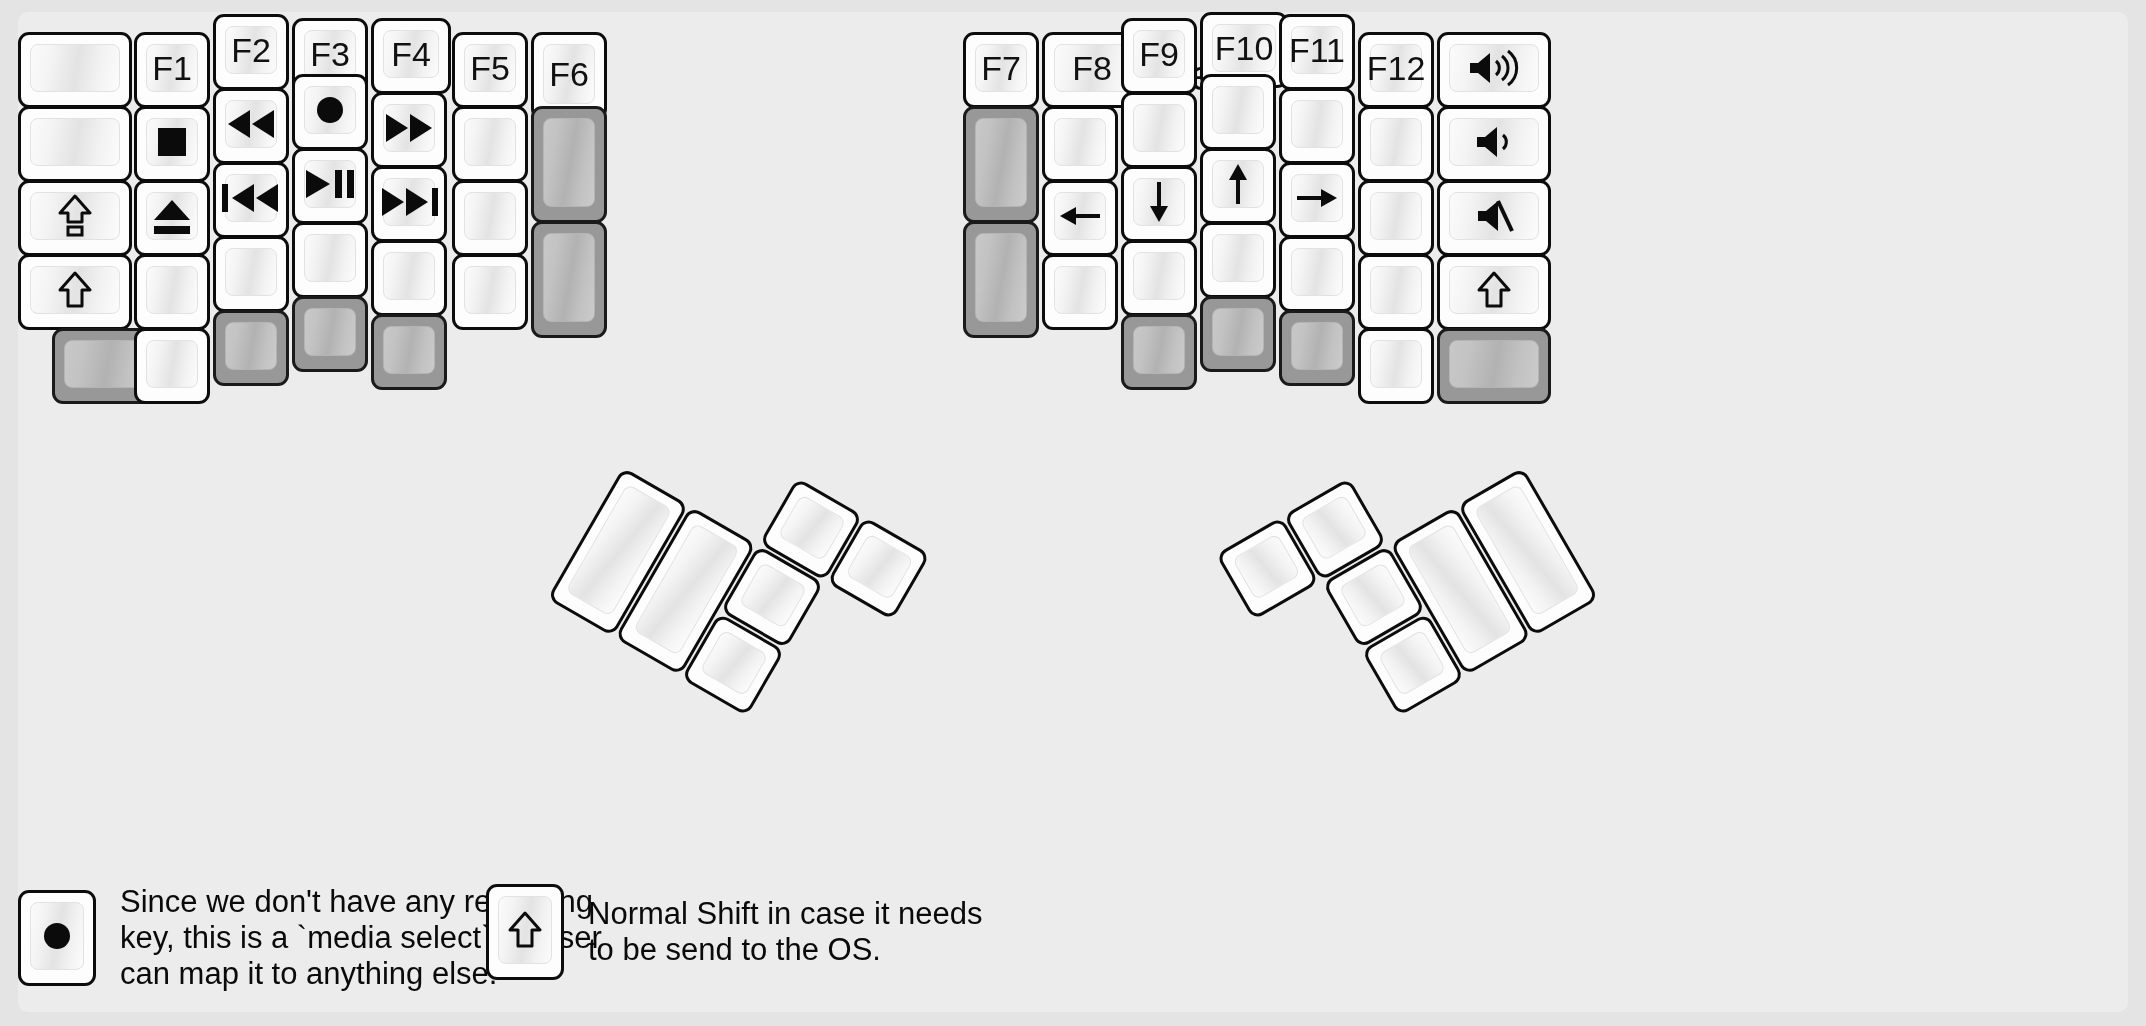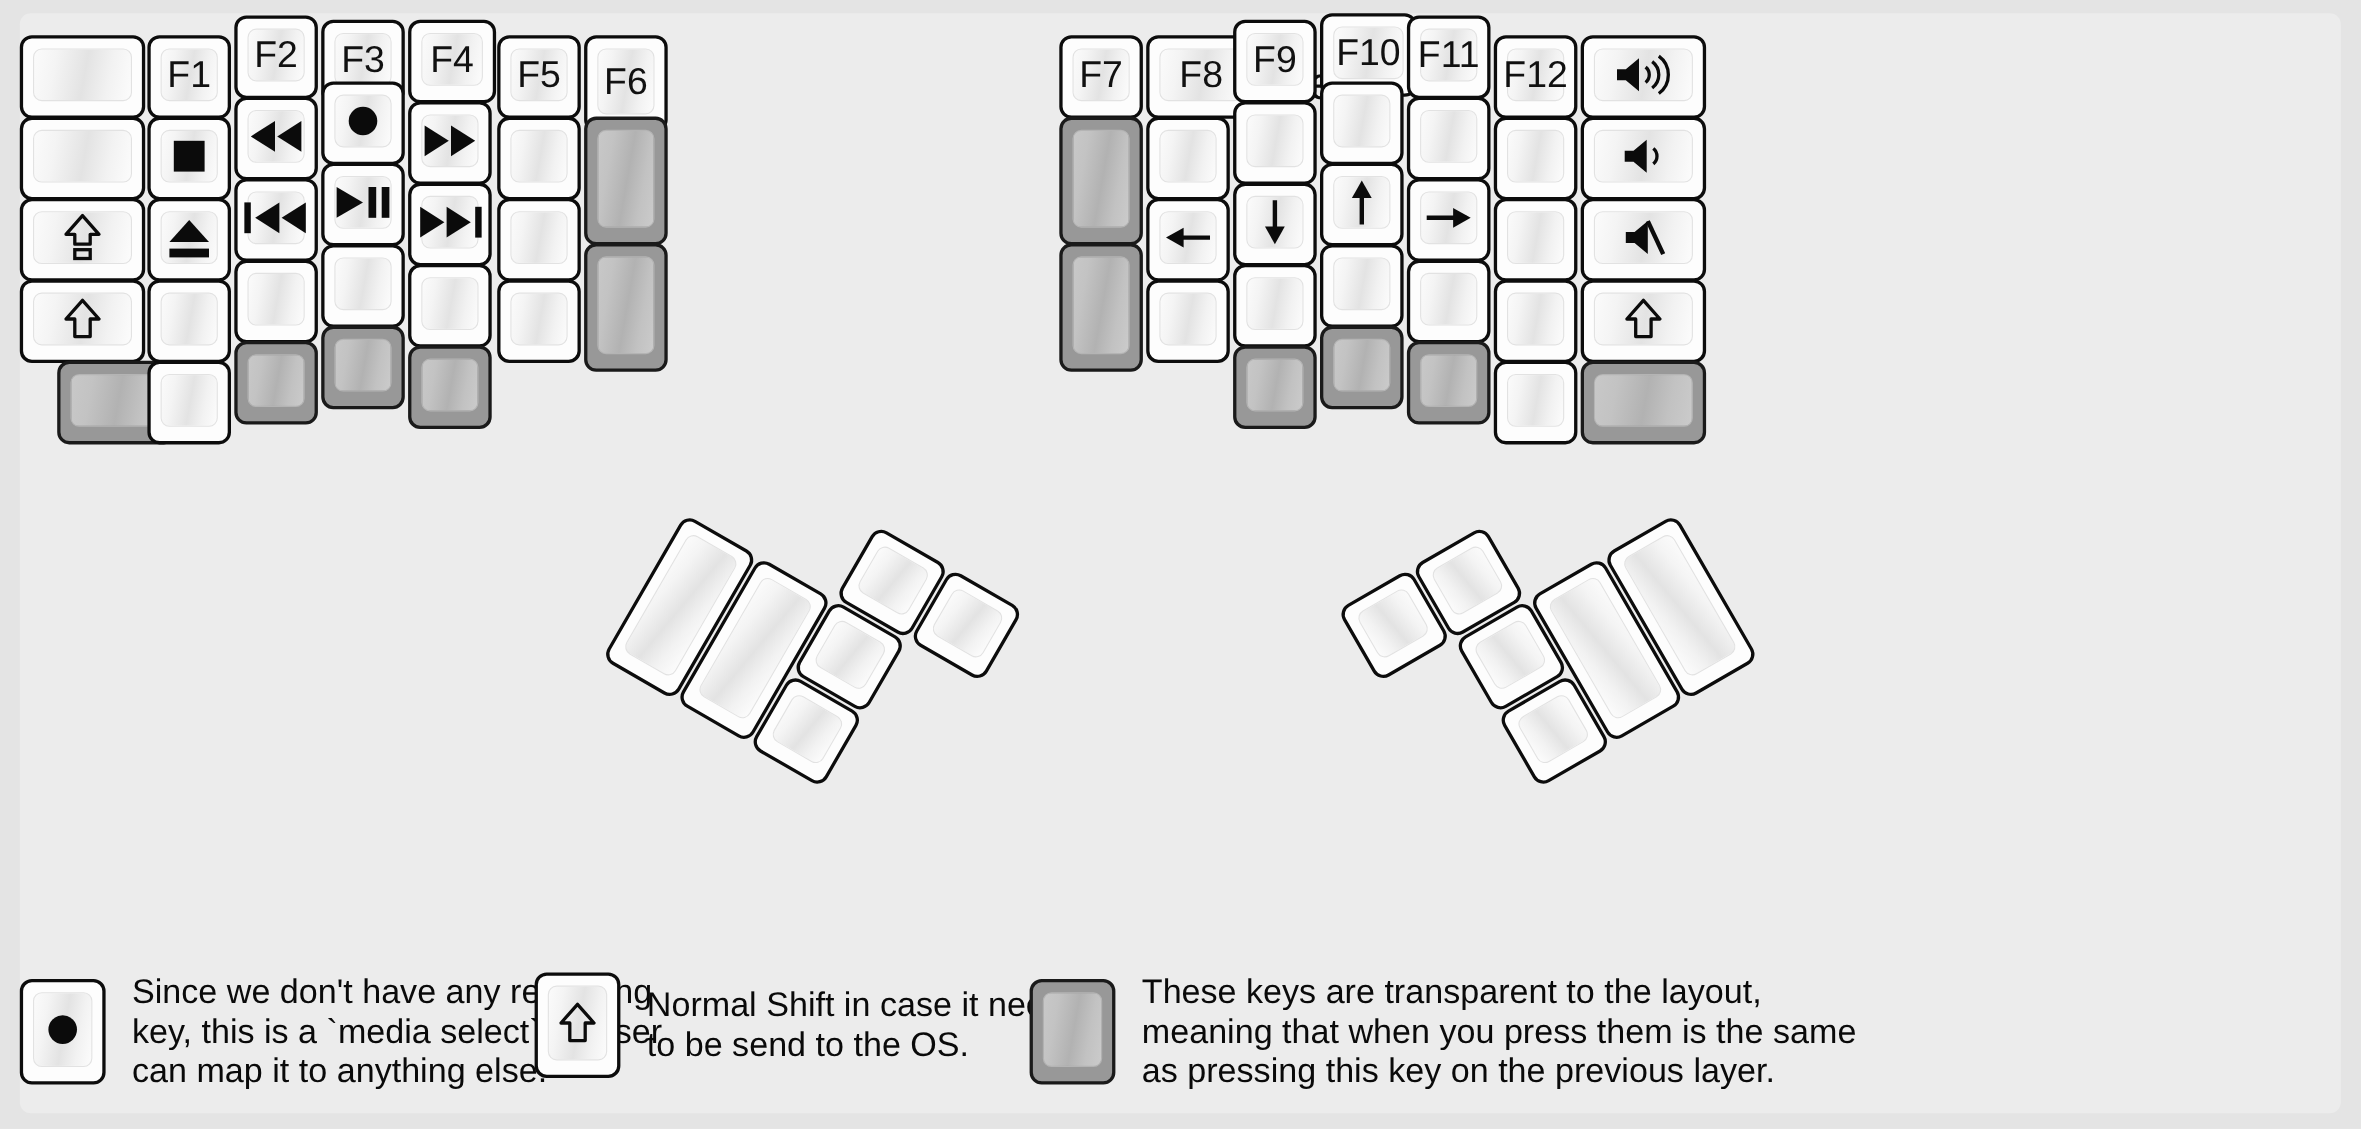--- a/index.html
+++ b/index.html
@@ -454,24 +454,14 @@
                 <svg width="34" height="38" viewBox="0 0 34 38">
                   <path d="M17 2 L32 19 L24 19 L24 35 L10 35 L10 19 L2 19 Z" fill="none" stroke="#0b0b0b" stroke-width="3" stroke-linejoin="round"></path>
                 </svg>
               </span>
             </div>
           </div>
         </div>
         <div class="lgtext" style="margin-left: 24px;">Normal Shift in case it needs
 to be send to the OS.</div>
       </div>
-      <div class="lgitem" style="left: 936px; top: 884px;">
-        <div class="lgkey" style="width: 78px; height: 96px; position: relative;">
-          <div class="key trans" style="left: 0px; top: 0px; width: 78px; height: 96px;">
-            <div class="top"></div>
-          </div>
-        </div>
-        <div class="lgtext" style="margin-left: 24px;">These keys are transparent to the layout,
-meaning that when you press them is the same
-as pressing this key on the previous layer.</div>
-      </div>
     </div>
 </div>
 
 </body></html>

